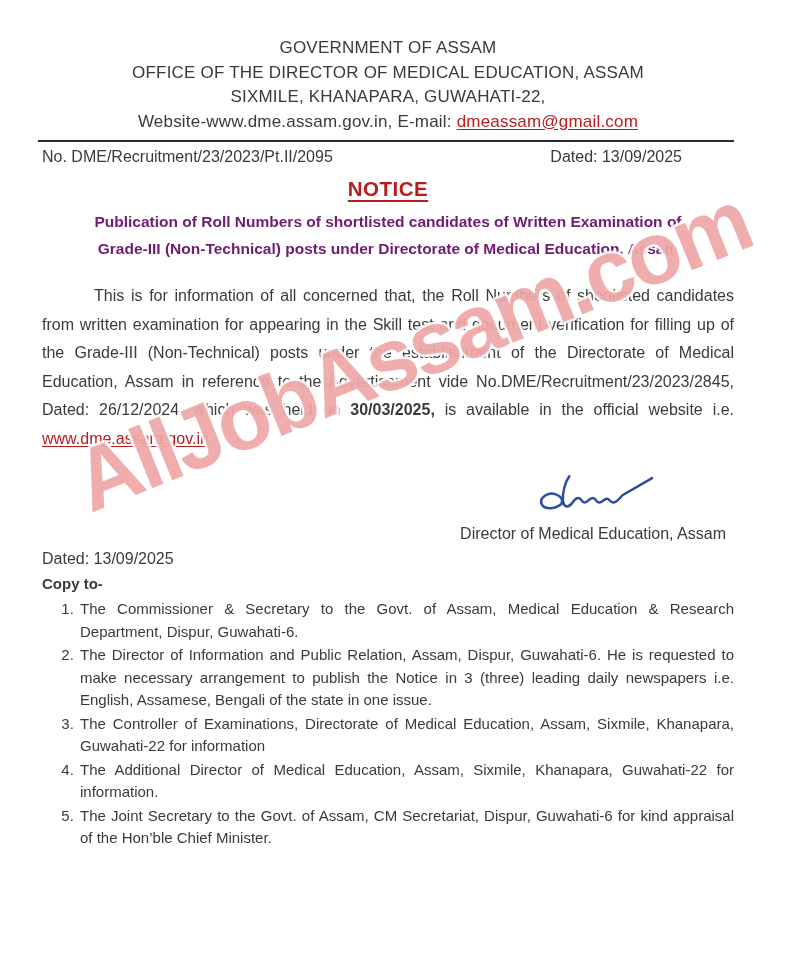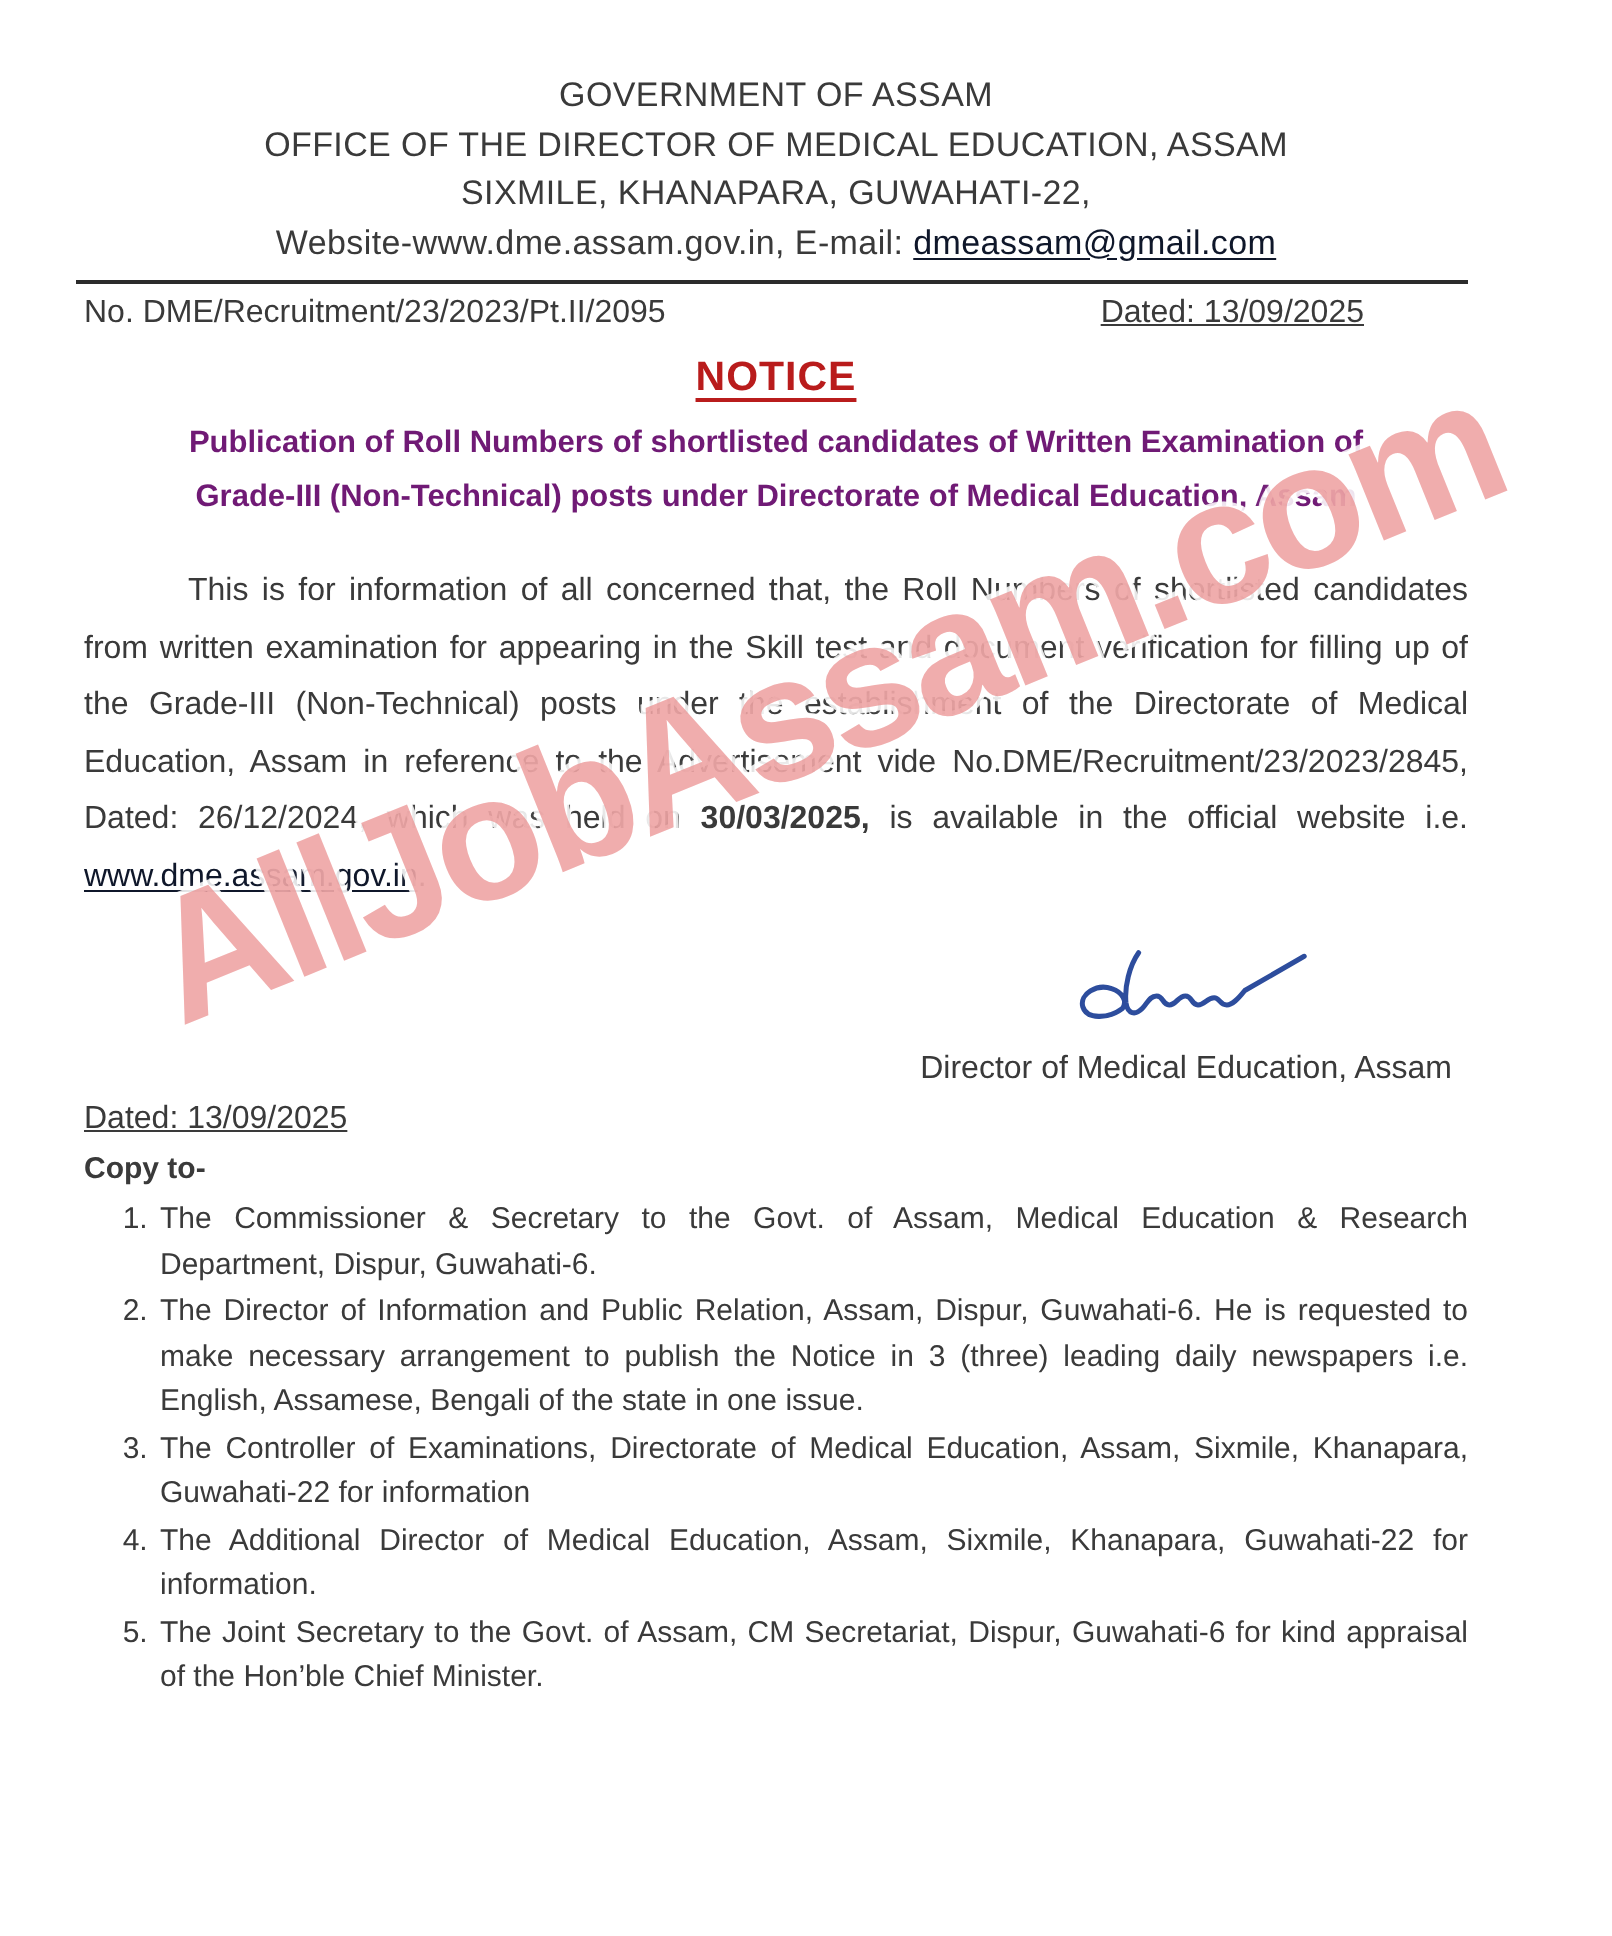--- a/index.html
+++ b/index.html
@@ -15,42 +15,42 @@
   .org-header { text-align:center; font-size:17px; line-height:24.5px; color:#3a3a3a; }
   .org-header .hline { letter-spacing:0.2px; }
   .rule {
     border:none; border-top:2px solid #2b2b2b;
     margin:6px 0 0 -4px; width:696px; height:0;
   }
   .ref-row, .memo-row {
     display:flex; justify-content:space-between; align-items:center;
     font-size:16px; line-height:22px; margin-top:4px; color:#3a3a3a;
   }
-  .ref-row .dated, .memo-row .dated { margin-right:52px;text-decoration:underline; }
+  .ref-row .dated, .memo-row .dated { margin-right:52px; }
 
   
   .notice-heading {
     margin-top:9px; text-align:center; font-size:20.5px; font-weight:bold;
     color:#b91c1c; letter-spacing:0.5px;
   }
   .notice-heading span {
     text-decoration:underline; text-decoration-thickness:2px; text-underline-offset:4px;
   }
   .notice-subject {
     margin:7px auto 0; max-width:692px; text-align:center; font-weight:bold;
     font-size:15.5px; line-height:27px; color:#701a75; text-wrap:balance;
   }
 
   
   .body-para {
     margin-top:20px; text-align:justify; text-indent:52px;
     font-size:16px; line-height:28.5px; color:#3a3a3a;
   }
   .body-para.single { margin-top:2px; line-height:24px; }
-  a.doc-link { color:#0f172a; text-decoration:underline; text-underline-offset:2px; }
+  a.doc-link { color:#b91c1c; text-decoration:underline; text-underline-offset:2px; }
   .bold { font-weight:bold; }
 
   
   .sig-block { text-align:right; }
   .sig-block.first { margin-top:14px; }
   .sig-block.second { margin-top:8px; }
   .sig-scribble { display:inline-block; margin-right:72px; }
   .sig-designation { font-size:16px; line-height:21px; color:#3a3a3a; padding-right:8px; }
 
   

